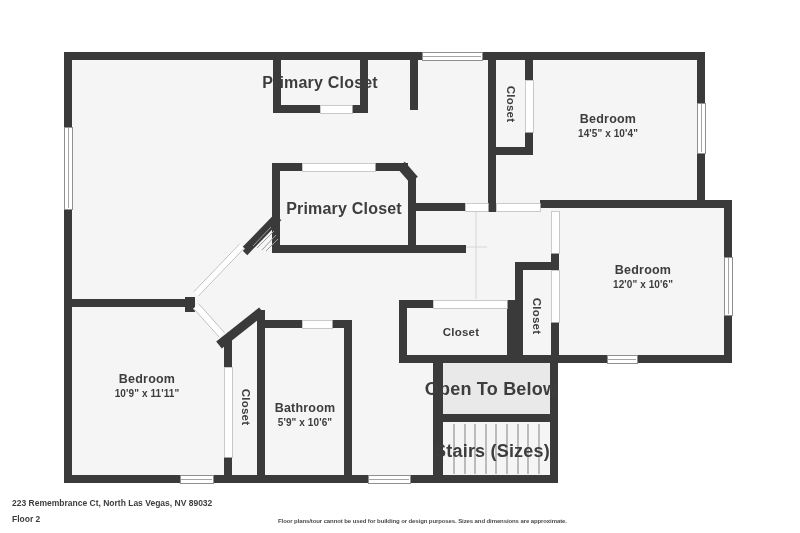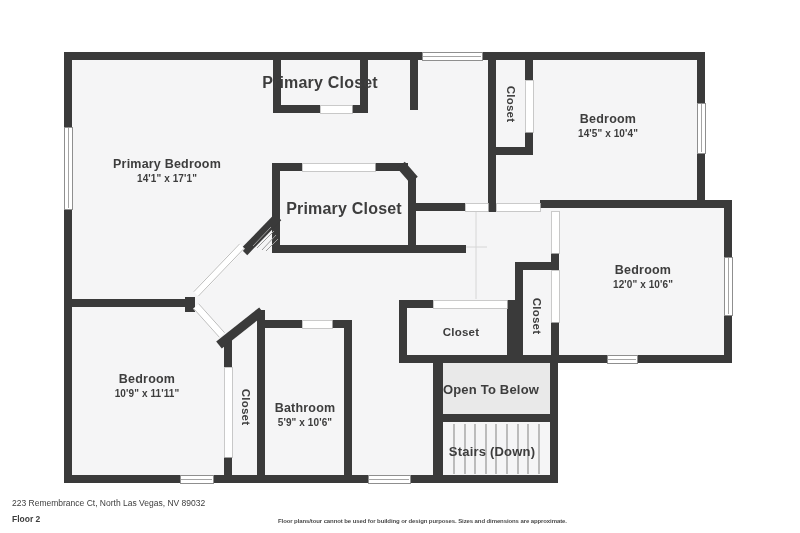--- a/index.html
+++ b/index.html
@@ -23,22 +23,22 @@
   .breakline{stroke:#d6d6d6;stroke-width:1;fill:none;}
   .room-label{
     position:absolute;transform:translate(-50%,-50%);
     text-align:center;color:var(--ink,#3d3d3d);line-height:1.2;white-space:nowrap;
   }
   .room-label.vert{transform:translate(-50%,-50%) rotate(90deg);}
   .rname{font-weight:bold;font-size:12.5px;letter-spacing:.2px;}
   .rdims{font-weight:bold;font-size:10px;margin-top:1px;letter-spacing:.1px;}
   .closet .rname{font-size:11.5px;}
   .pcloset .rname{font-size:16px;}
-  .big .rname{font-size:13px;}
-  .footer-address{position:absolute;left:12px;top:498px;font-size:8.5px;font-weight:normal;color:var(--ink,#3d3d3d);}
+  .big .rname{font-size:18px;}
+  .footer-address{position:absolute;left:12px;top:498px;font-size:8.5px;font-weight:bold;color:var(--ink,#3d3d3d);}
   .footer-floor{position:absolute;left:12px;top:514px;font-size:8.5px;font-weight:bold;color:var(--ink,#3d3d3d);}
   .footer-disclaimer{position:absolute;left:278px;top:518px;font-size:6px;font-weight:bold;color:#4b4b4b;letter-spacing:-0.1px;}
 </style>
 </head>
 <body>
 
 <div class="stage">
 
   <svg class="plan-svg" width="800" height="533" viewBox="0 0 800 533" shape-rendering="crispEdges">
 
@@ -166,24 +166,20 @@
     </g>
 
     <g shape-rendering="auto">
       <line class="hatch" x1="253" y1="246" x2="271" y2="227"></line>
       <line class="hatch" x1="257" y1="248" x2="274" y2="231"></line>
       <line class="hatch" x1="262" y1="250" x2="276" y2="235"></line>
       <line class="hatch" x1="266" y1="251" x2="278" y2="239"></line>
     </g>
   </svg>
 
-  <div class="room-label" style="left:167px;top:171px">
-    <div class="rname">Primary Bedroom</div>
-    <div class="rdims">14'1" x 17'1"</div>
-  </div>
 
   <div class="room-label pcloset" style="left:320px;top:83px">
     <div class="rname">Primary Closet</div>
   </div>
 
 
   <div class="room-label closet vert" style="left:510px;top:104px">
     <div class="rname">Closet</div>
   </div>
 
@@ -221,20 +217,20 @@
   <div class="room-label" style="left:305px;top:415px">
     <div class="rname">Bathroom</div>
     <div class="rdims">5'9" x 10'6"</div>
   </div>
 
   <div class="room-label big" style="left:491px;top:390px">
     <div class="rname">Open To Below</div>
   </div>
 
   <div class="room-label big" style="left:492px;top:452px">
-    <div class="rname">Stairs (Down)</div>
+    <div class="rname">Stairs (Sizes)</div>
   </div>
 
   <div class="footer-address">223 Remembrance Ct, North Las Vegas, NV 89032</div>
   <div class="footer-floor">Floor 2</div>
   <div class="footer-disclaimer">Floor plans/tour cannot be used for building or design purposes. Sizes and dimensions are approximate.</div>
 
 </div>
 
 </body></html>

